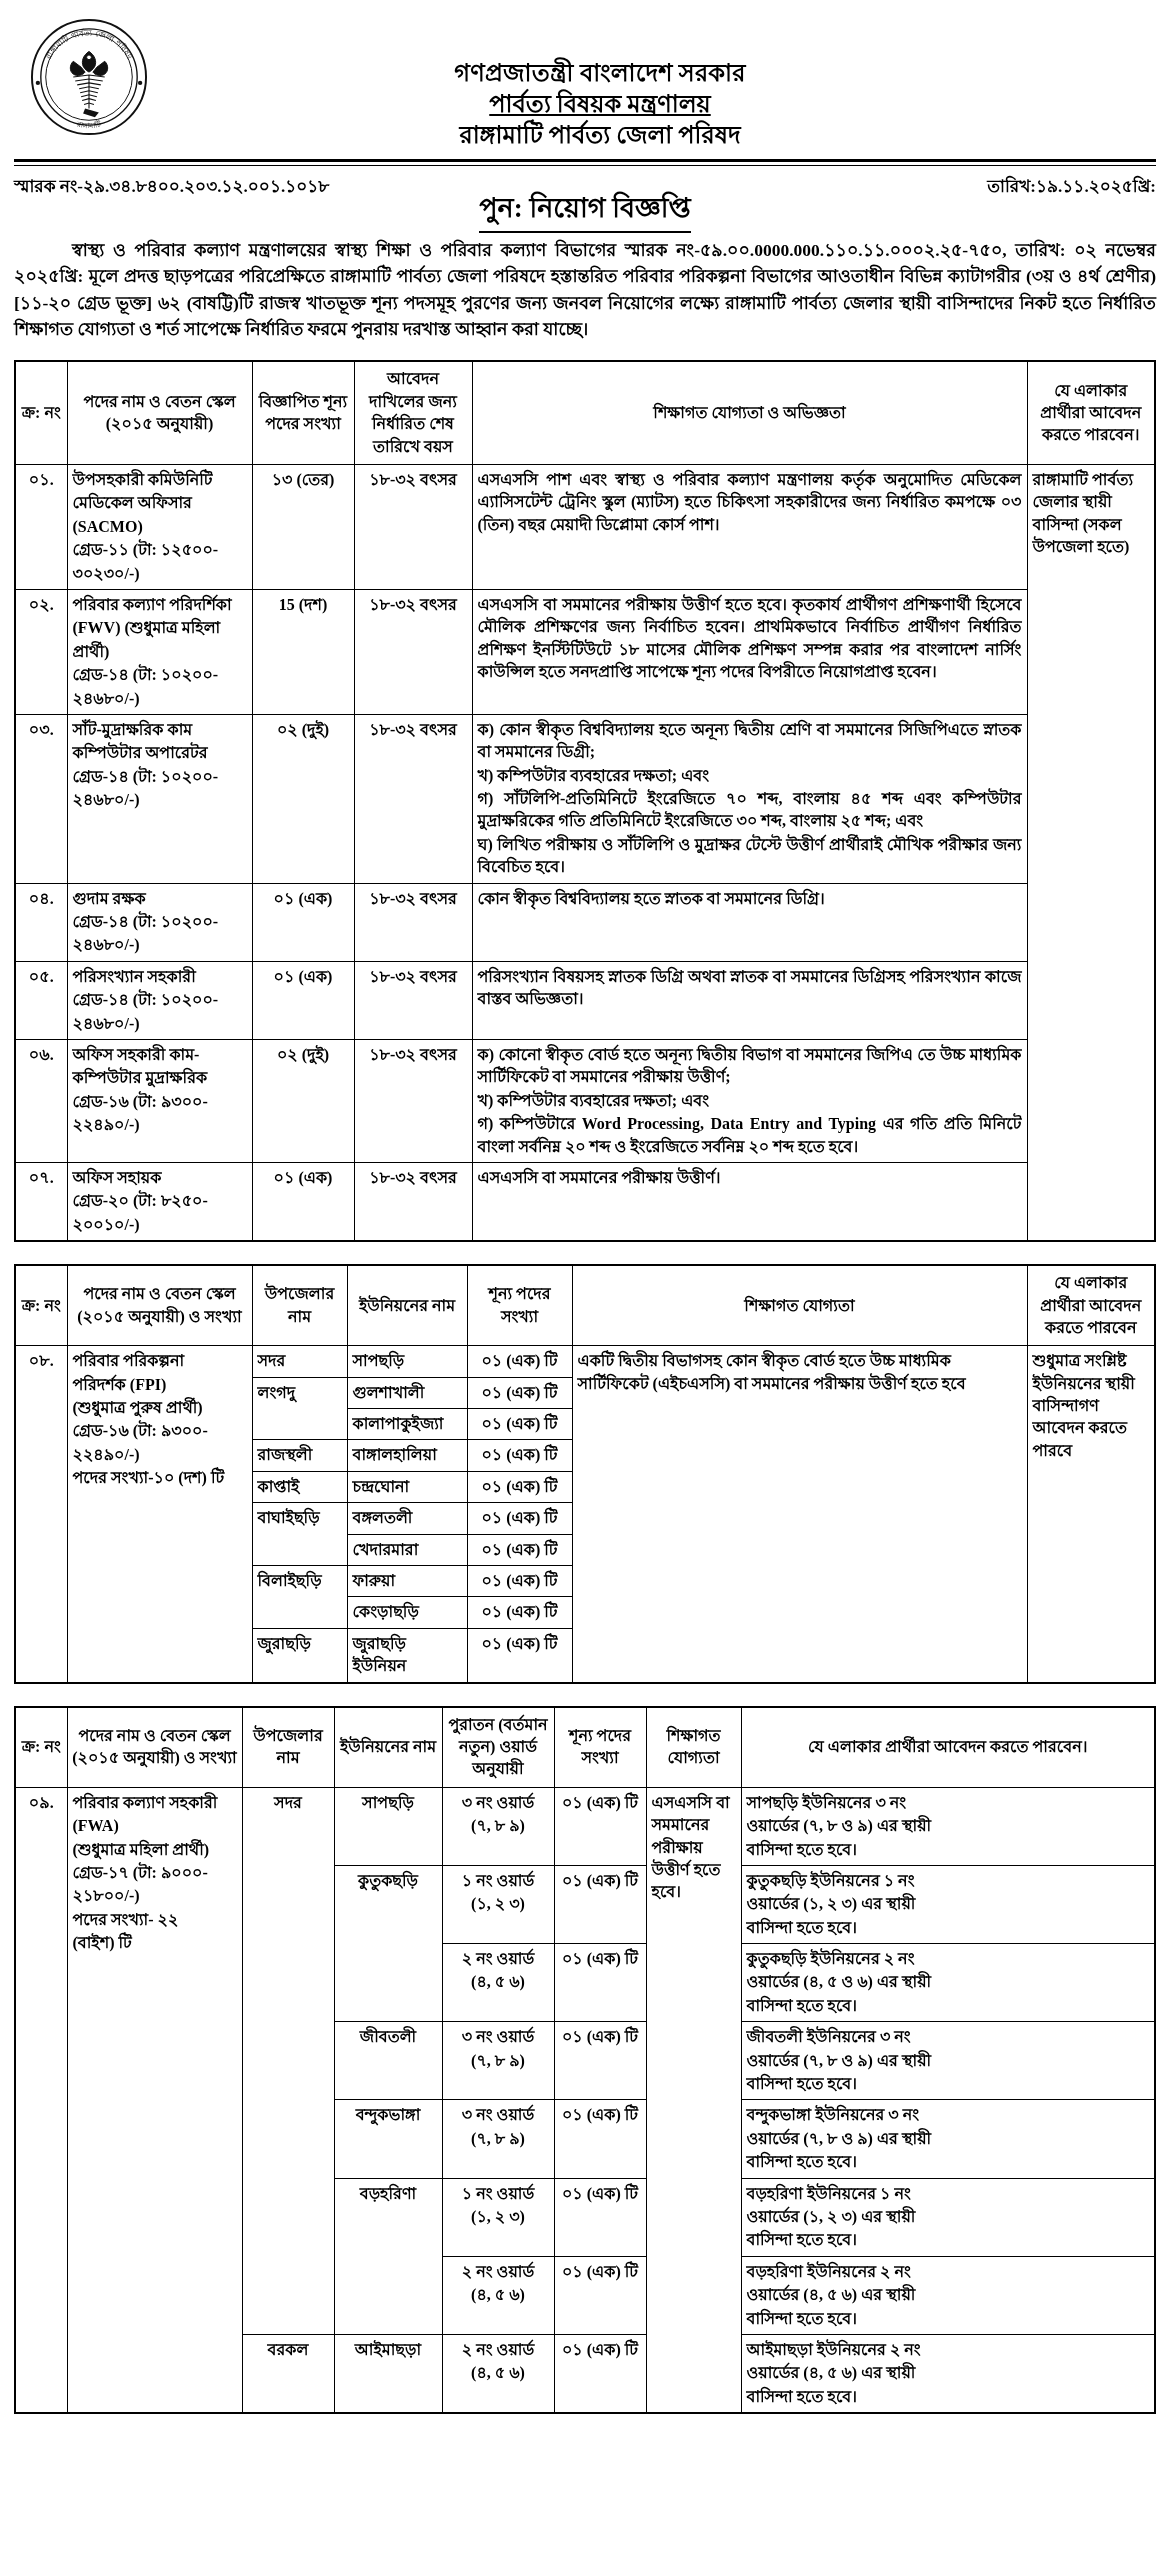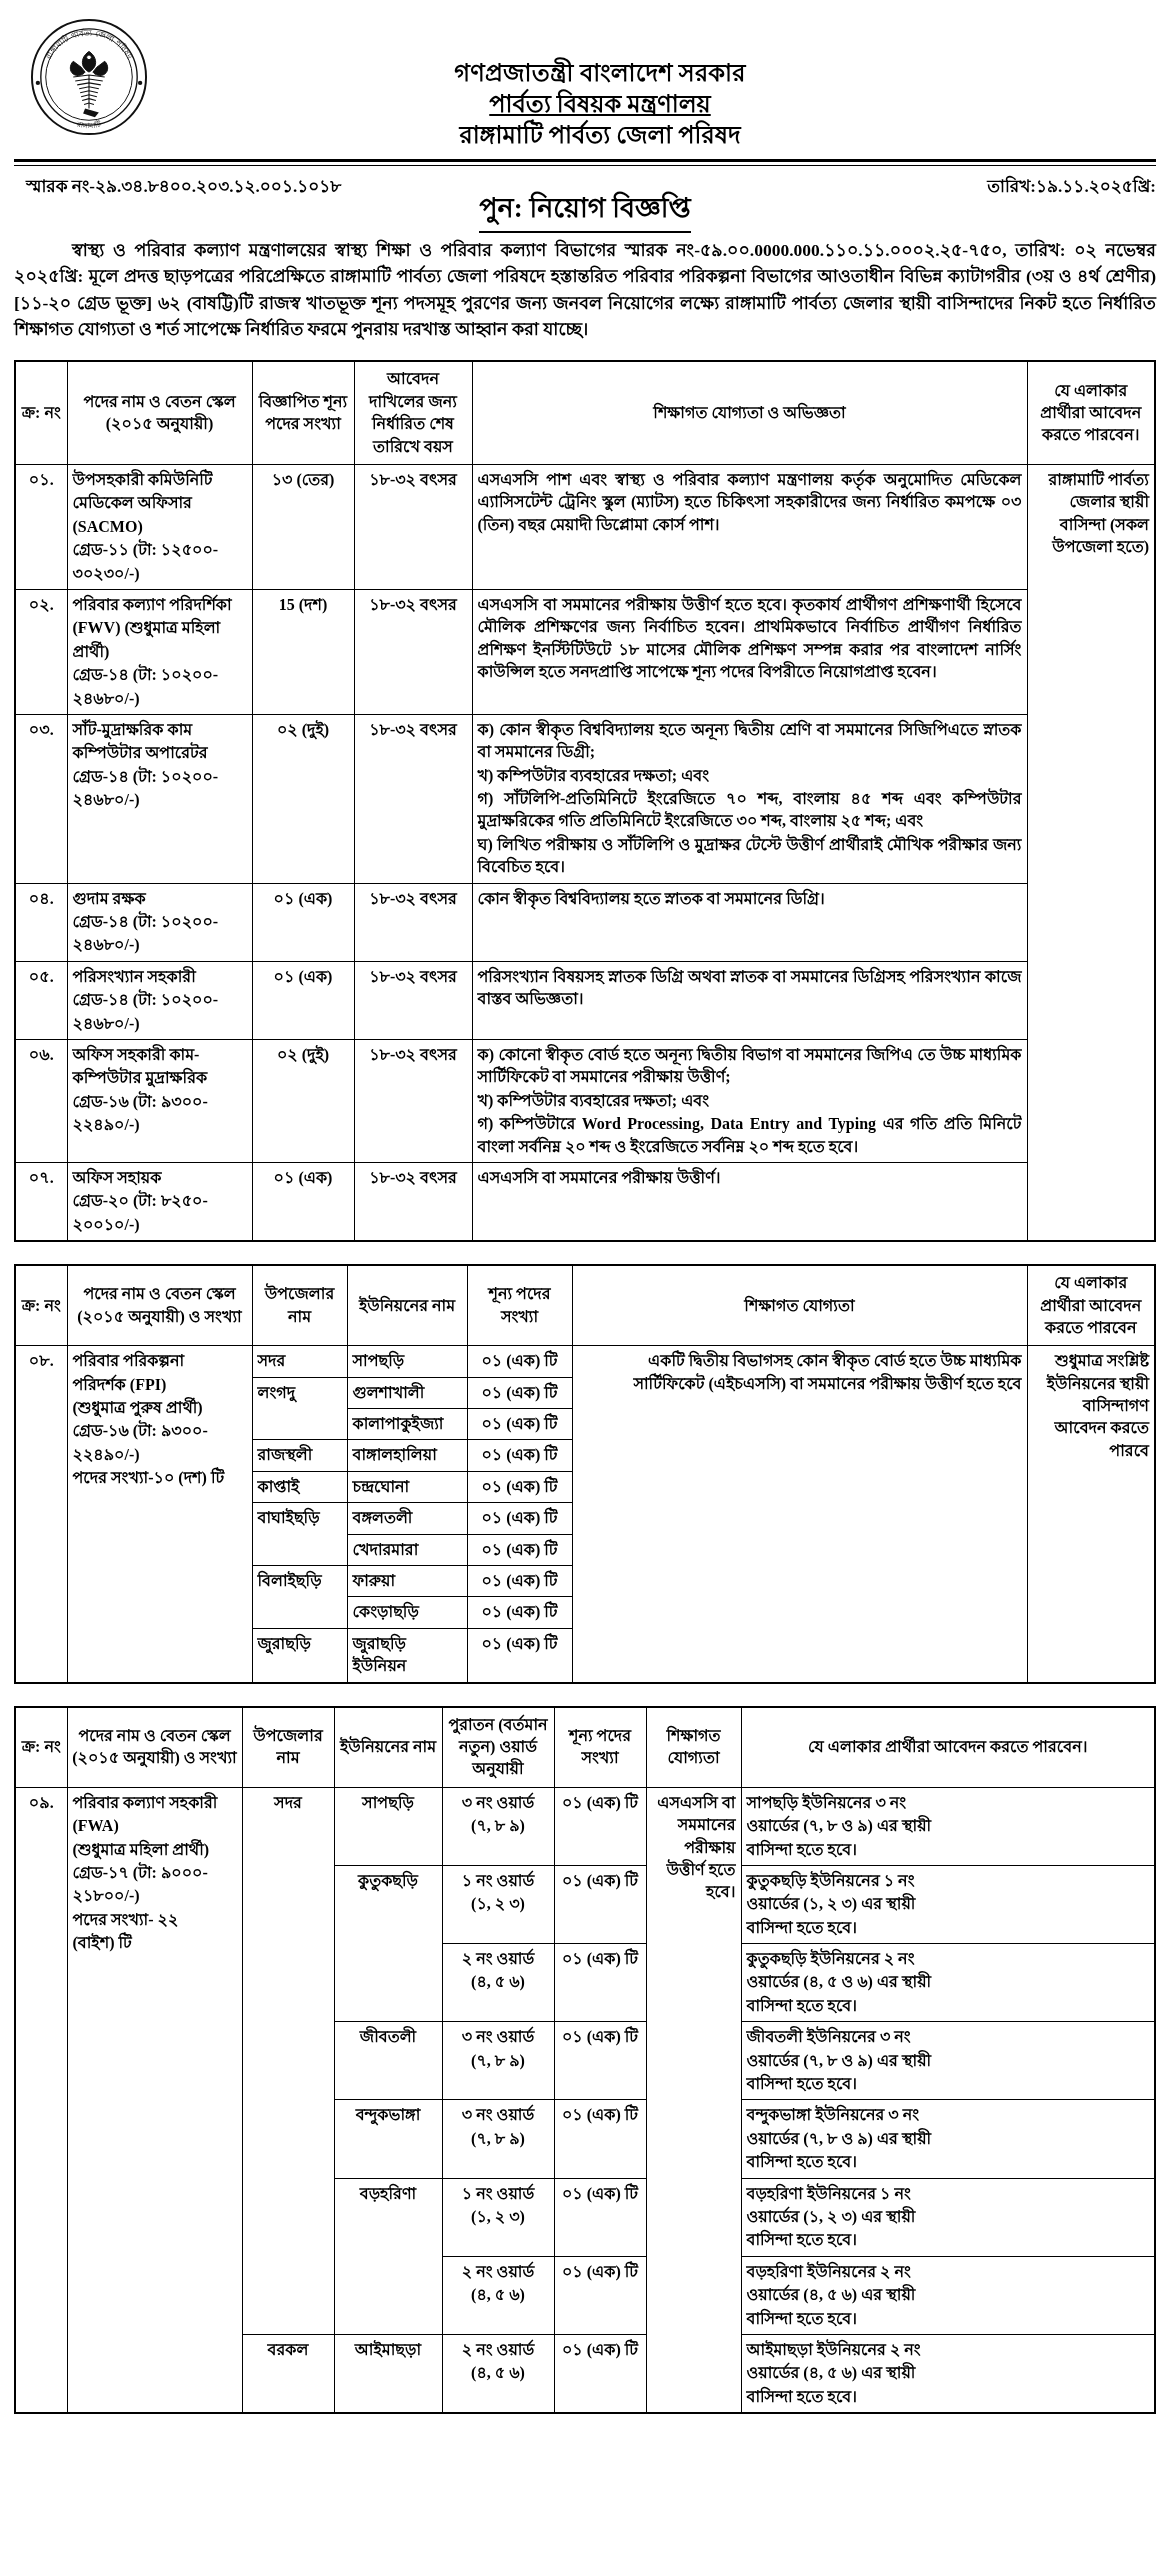--- a/index.html
+++ b/index.html
@@ -61,21 +61,21 @@
   .memoline{
     display:flex;
     align-items:flex-start;
     justify-content:space-between;
     font-size:17px;
     font-weight:700;
     margin-top:7px;
     position:relative;
     min-height:30px;
   }
-  .memo-no{white-space:nowrap;margin-left:12px;}
+  .memo-no{white-space:nowrap;}
   .memo-date{white-space:nowrap;}
   .notice-title{
     position:absolute;
     left:0;right:0;
     top:14px;
     text-align:center;
     font-size:27px;
     font-weight:700;
   }
   .notice-title span{
@@ -119,21 +119,21 @@
     padding:6px 4px;
   }
   .ctr{text-align:center;}
   .mid{vertical-align:middle;}
   .just{text-align:justify;text-justify:inter-word;}
 
   .cellblock{display:block;}
   .cellblock + .cellblock{margin-top:1px;}
 
   .area-cell{
-    text-align:right;
+    text-align:left;
     vertical-align:middle;
     line-height:1.5;
   }
 
   
   .gap{height:12px;}
 </style>
 </head>
 <body>
 

